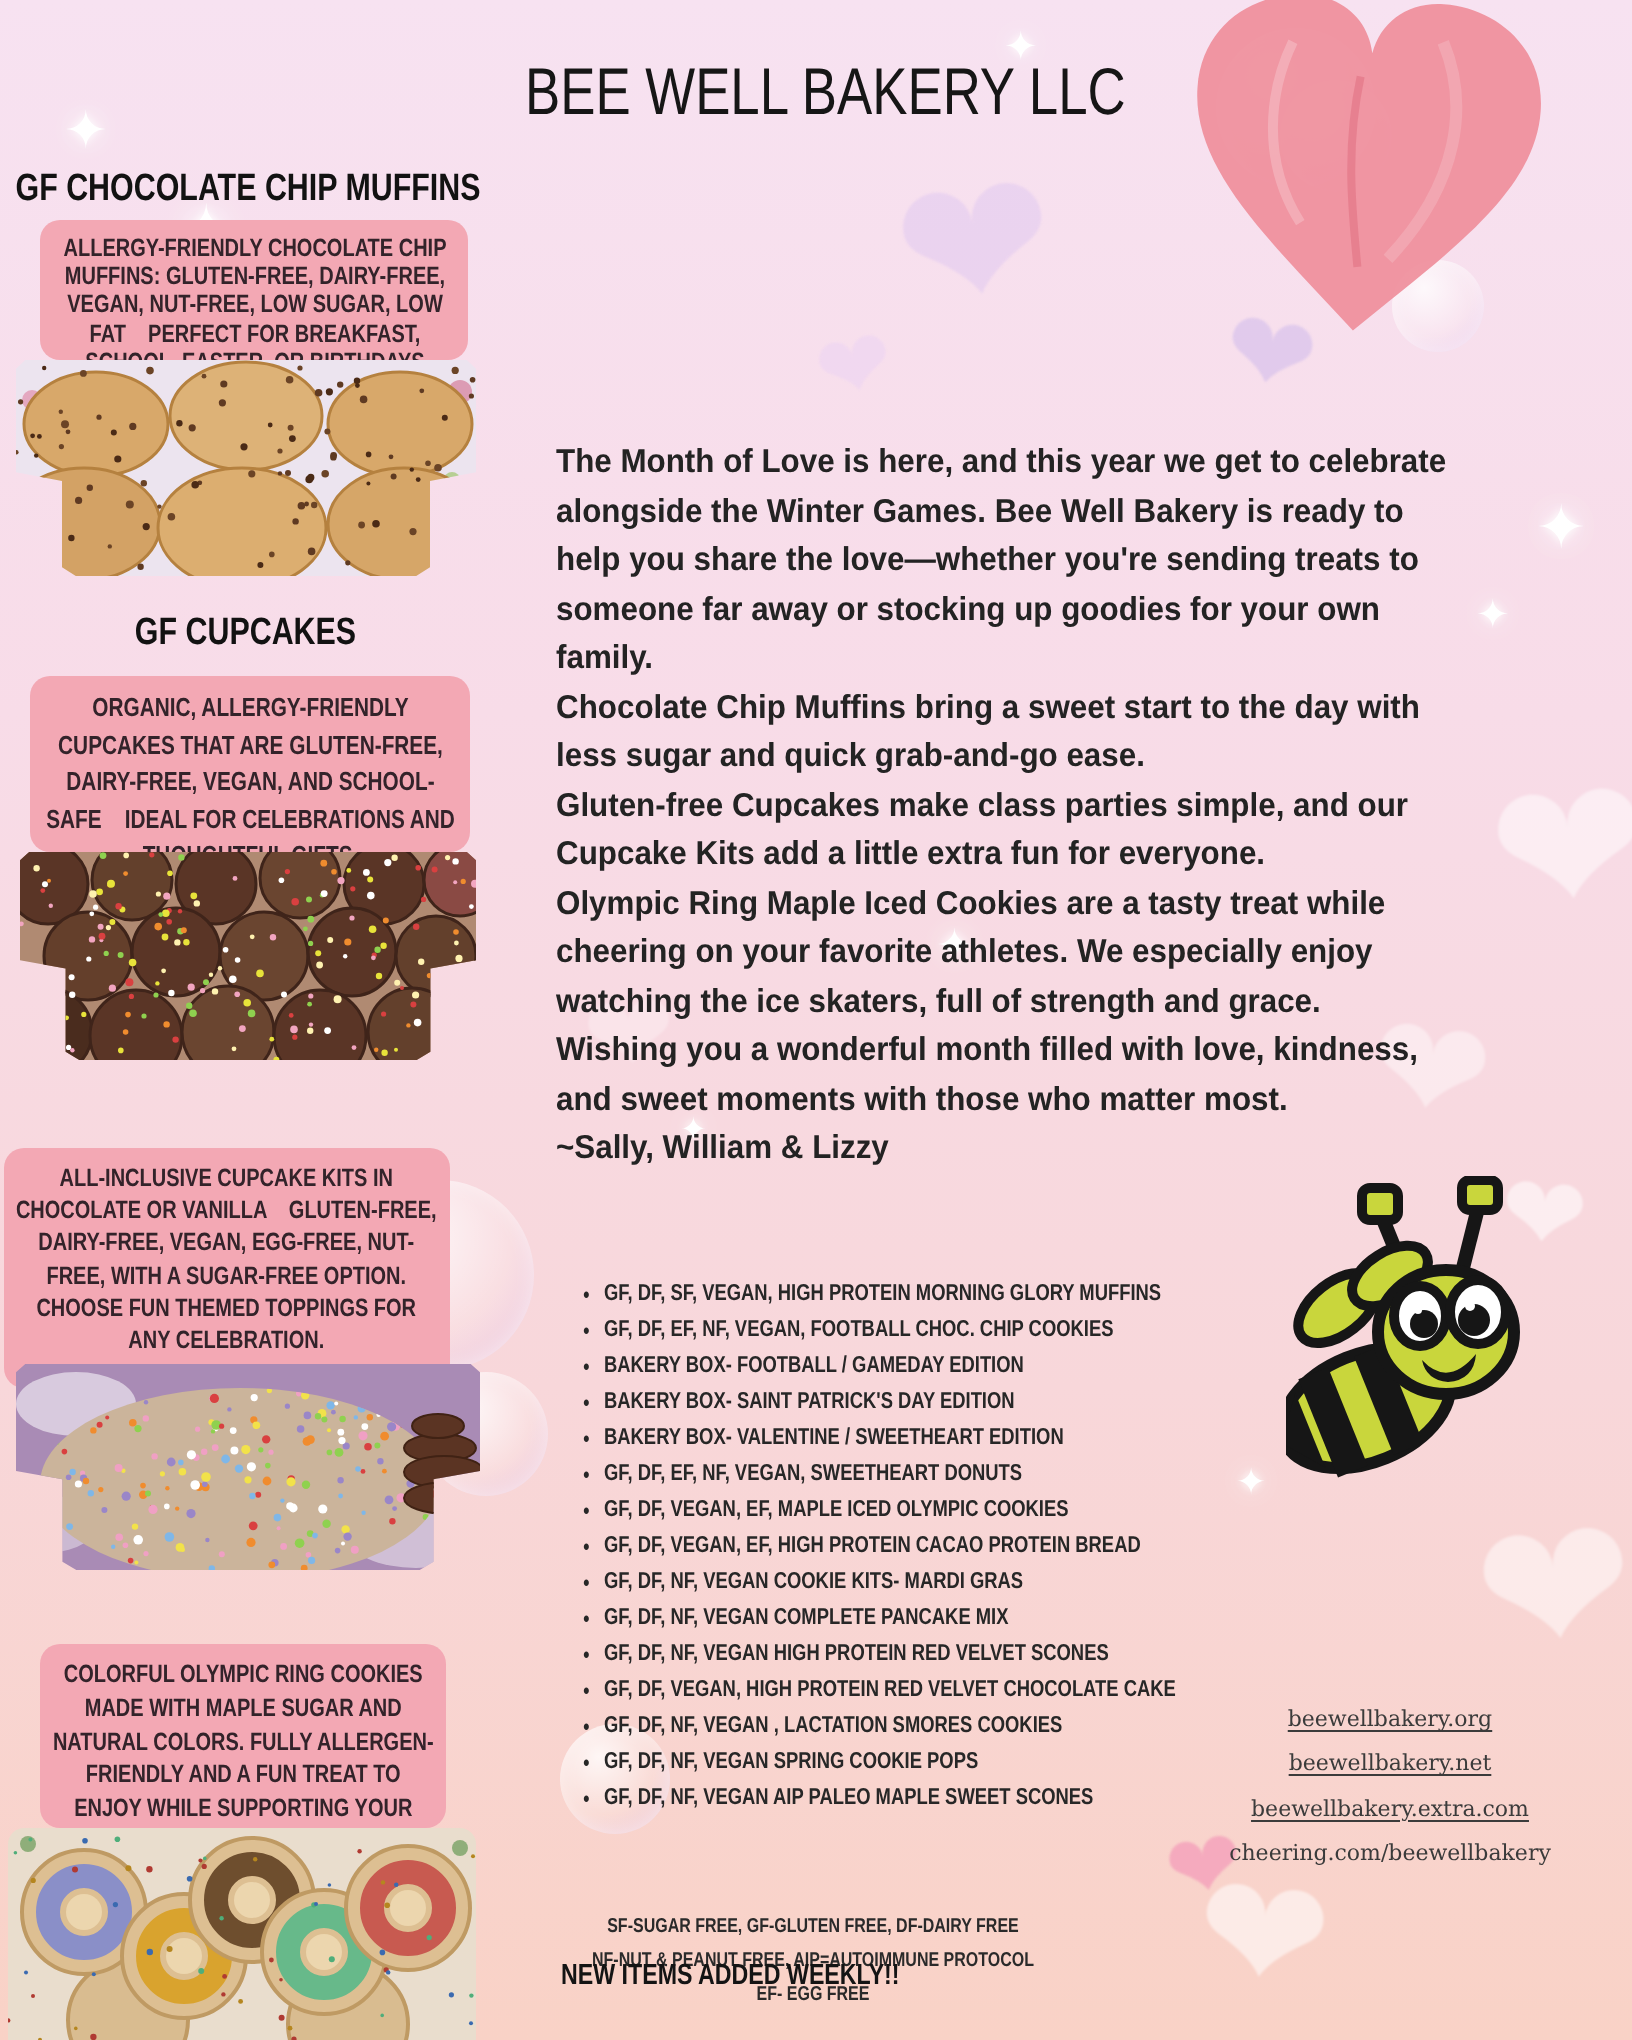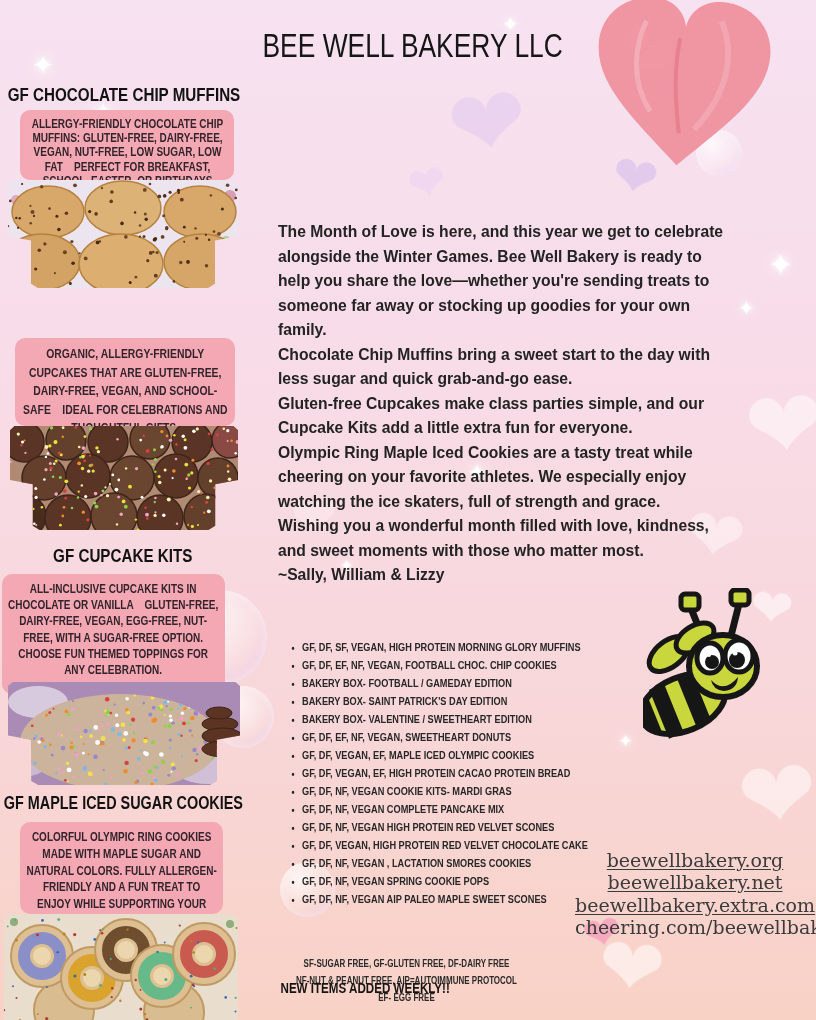--- a/index.html
+++ b/index.html
@@ -66,21 +66,21 @@
   .bee { position:absolute; left:643px; top:588px; width:128px; height:158px; }
 
   .keybox { position:absolute; left:280px; top:955px; width:252px; text-align:center; color:#2a2a2a;
     font-weight:700; font-size:10px; line-height:17px; }
   .keybox .inner { white-space:pre-line; }
   .weekly { position:absolute; left:280px; top:980px; width:252px; text-align:left; color:#141414;
     font-weight:700; font-size:14.5px; }
   .weekly .sqz { white-space:nowrap; }
 
   .links { position:absolute; left:575px; top:849px; width:240px; text-align:center;
-    font-family:"DejaVu Serif", serif; font-size:19px; line-height:22.3px; color:#3b3b3b; }
+    font-family:"DejaVu Serif", serif; font-size:11px; line-height:22.3px; color:#3b3b3b; }
   .links a { color:#3b3b3b; text-decoration:underline; text-underline-offset:2px; cursor:pointer; }
   .links a.nound { text-decoration:none; }
 </style>
 </head>
 <body>
 
 <div class="page">
 
   <div id="decor">
       <span class="bheart" style="left: 448px; top: 76px; font-size: 95px; color: rgba(216, 192, 240, 0.42); transform: rotate(-8deg);">❤</span>
@@ -236,20 +236,23 @@
           <circle cx="56.9" cy="68.2" r="2.0" fill="#6b4426"></circle>
           <circle cx="149.1" cy="68.5" r="1.6" fill="#6b4426"></circle>
           <circle cx="147.4" cy="54.7" r="1.8" fill="#4a2a16"></circle>
           <circle cx="24.5" cy="28.1" r="2.0" fill="#6b4426"></circle>
           <circle cx="229.4" cy="65.7" r="1.1" fill="#4a2a16"></circle>
           <circle cx="62.3" cy="99.4" r="1.6" fill="#5f3a22"></circle>
         </g>
     </svg>
   </div>
 
+  <div class="shead h2">
+    <div class="sqz">GF CUPCAKES</div>
+  </div>
   <div class="pinkbox b2">
     <div class="inner sqz">ORGANIC, ALLERGY-FRIENDLY CUPCAKES THAT ARE GLUTEN-FREE, DAIRY-FREE, VEGAN, AND SCHOOL-SAFE    IDEAL FOR CELEBRATIONS AND THOUGHTFUL GIFTS.</div>
   </div>
   <div class="photo p2 tabclip">
     <svg viewBox="0 0 228 104" preserveAspectRatio="none">
       <rect width="228" height="104" fill="#b08a72"></rect>
       <g stroke="#3f241a" stroke-width="1.5">
         <circle cx="14" cy="16" r="20" fill="#5a3526"></circle>
           <circle cx="56" cy="14" r="20" fill="#63402c"></circle>
         <circle cx="98" cy="16" r="20" fill="#5a3526"></circle>
@@ -425,23 +428,20 @@
           <circle cx="176.7" cy="52.9" r="1.2" fill="#f2a5c0"></circle>
           <circle cx="41.0" cy="42.1" r="1.7" fill="#d94040"></circle>
           <circle cx="111.2" cy="88.3" r="1.7" fill="#f2a5c0"></circle>
           <circle cx="75.0" cy="10.6" r="1.4" fill="#e8e33a"></circle>
           <circle cx="31.9" cy="81.2" r="1.3" fill="#e8e33a"></circle>
           <circle cx="179.5" cy="62.0" r="1.6" fill="#e8e33a"></circle>
         </g>
     </svg>
   </div>
 
-  <div class="shead h3">
-    <div class="sqz">GF CUPCAKE KITS</div>
-  </div>
   <div class="pinkbox b3">
     <div class="inner sqz">ALL-INCLUSIVE CUPCAKE KITS IN CHOCOLATE OR VANILLA    GLUTEN-FREE, DAIRY-FREE, VEGAN, EGG-FREE, NUT-FREE, WITH A SUGAR-FREE OPTION. CHOOSE FUN THEMED TOPPINGS FOR ANY CELEBRATION.</div>
   </div>
   <div class="photo p3 tabclip">
     <svg viewBox="0 0 232 103" preserveAspectRatio="none">
       <rect width="232" height="103" fill="#a98bb5"></rect>
       <ellipse cx="30" cy="20" rx="30" ry="16" fill="rgba(255,255,255,0.55)"></ellipse>
       <ellipse cx="200" cy="86" rx="34" ry="16" fill="rgba(255,255,255,0.45)"></ellipse>
       <ellipse cx="18" cy="80" rx="22" ry="14" fill="rgba(255,255,255,0.4)"></ellipse>
       <clipPath id="kclip">
@@ -712,23 +712,20 @@
         </g>
       <g fill="#5b3423" stroke="#402214" stroke-width="1">
         <ellipse cx="212" cy="42" rx="18" ry="7"></ellipse>
           <ellipse cx="214" cy="54" rx="20" ry="8"></ellipse>
         <ellipse cx="216" cy="67" rx="22" ry="8"></ellipse>
           <ellipse cx="211" cy="31" rx="13" ry="6"></ellipse>
       </g>
     </svg>
   </div>
 
-  <div class="shead h4">
-    <div class="sqz">GF MAPLE ICED SUGAR COOKIES</div>
-  </div>
   <div class="pinkbox b4">
     <div class="inner sqz">COLORFUL OLYMPIC RING COOKIES MADE WITH MAPLE SUGAR AND NATURAL COLORS. FULLY ALLERGEN-FRIENDLY AND A FUN TREAT TO ENJOY WHILE SUPPORTING YOUR FAVORITE COMPETITOR.</div>
   </div>
   <div class="photo p4">
     <svg viewBox="0 0 234 106" preserveAspectRatio="none">
       <rect width="234" height="106" fill="#e9ddcd"></rect>
       <circle cx="10" cy="8" r="4" fill="#8fae7a"></circle>
         <circle cx="226" cy="10" r="4" fill="#8fae7a"></circle>
       <circle cx="60" cy="96" r="30" fill="#d9bc90" stroke="#bf9a63" stroke-width="2"></circle>
       <circle cx="170" cy="98" r="30" fill="#d9bc90" stroke="#bf9a63" stroke-width="2"></circle>

